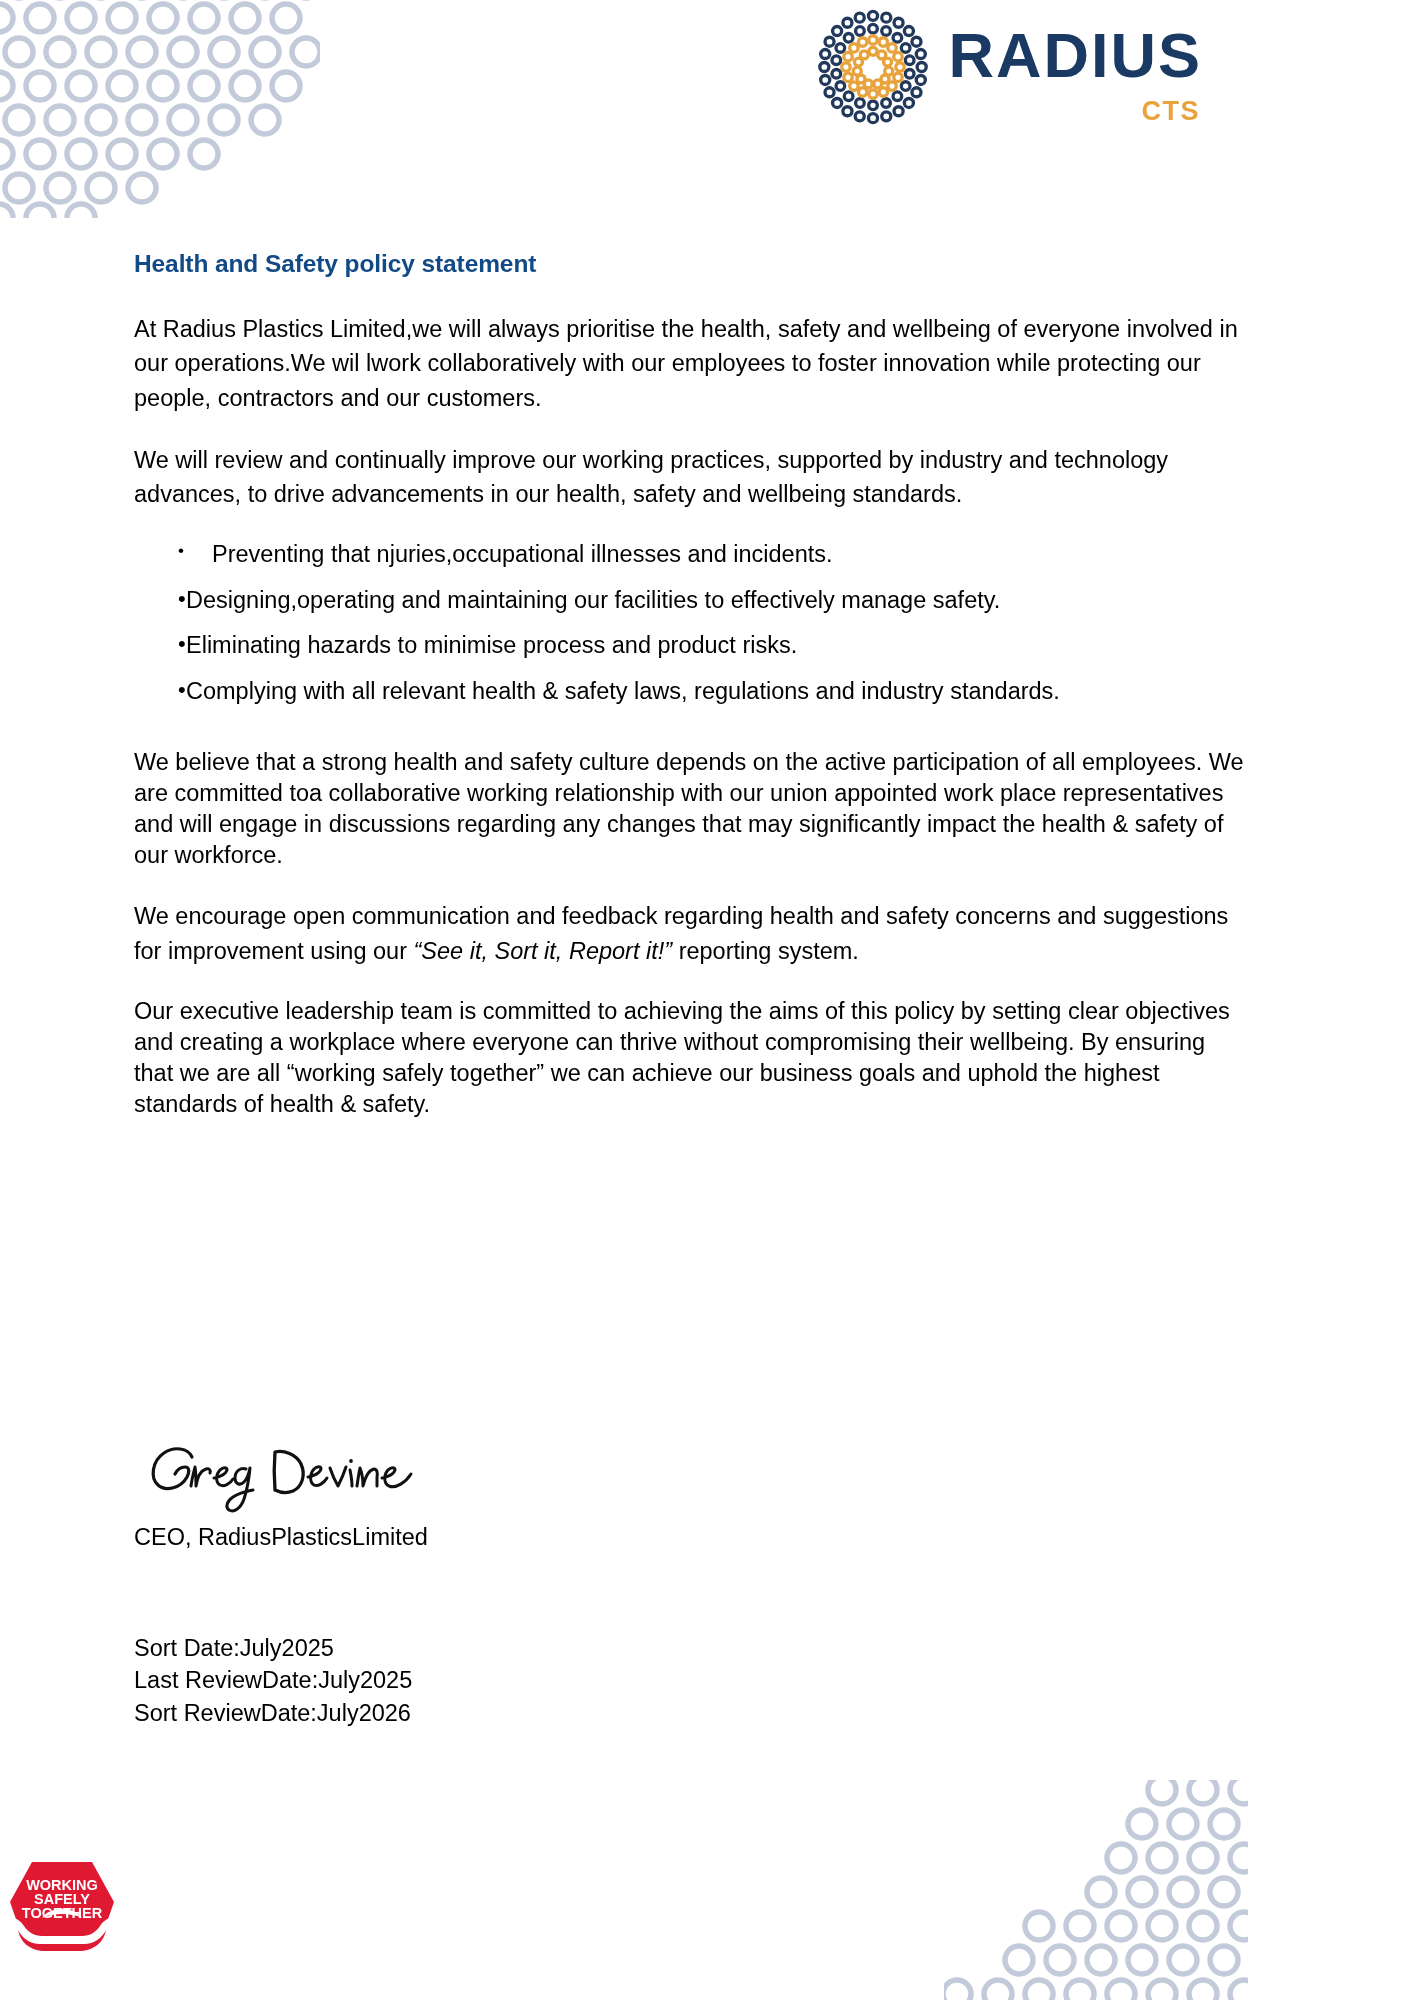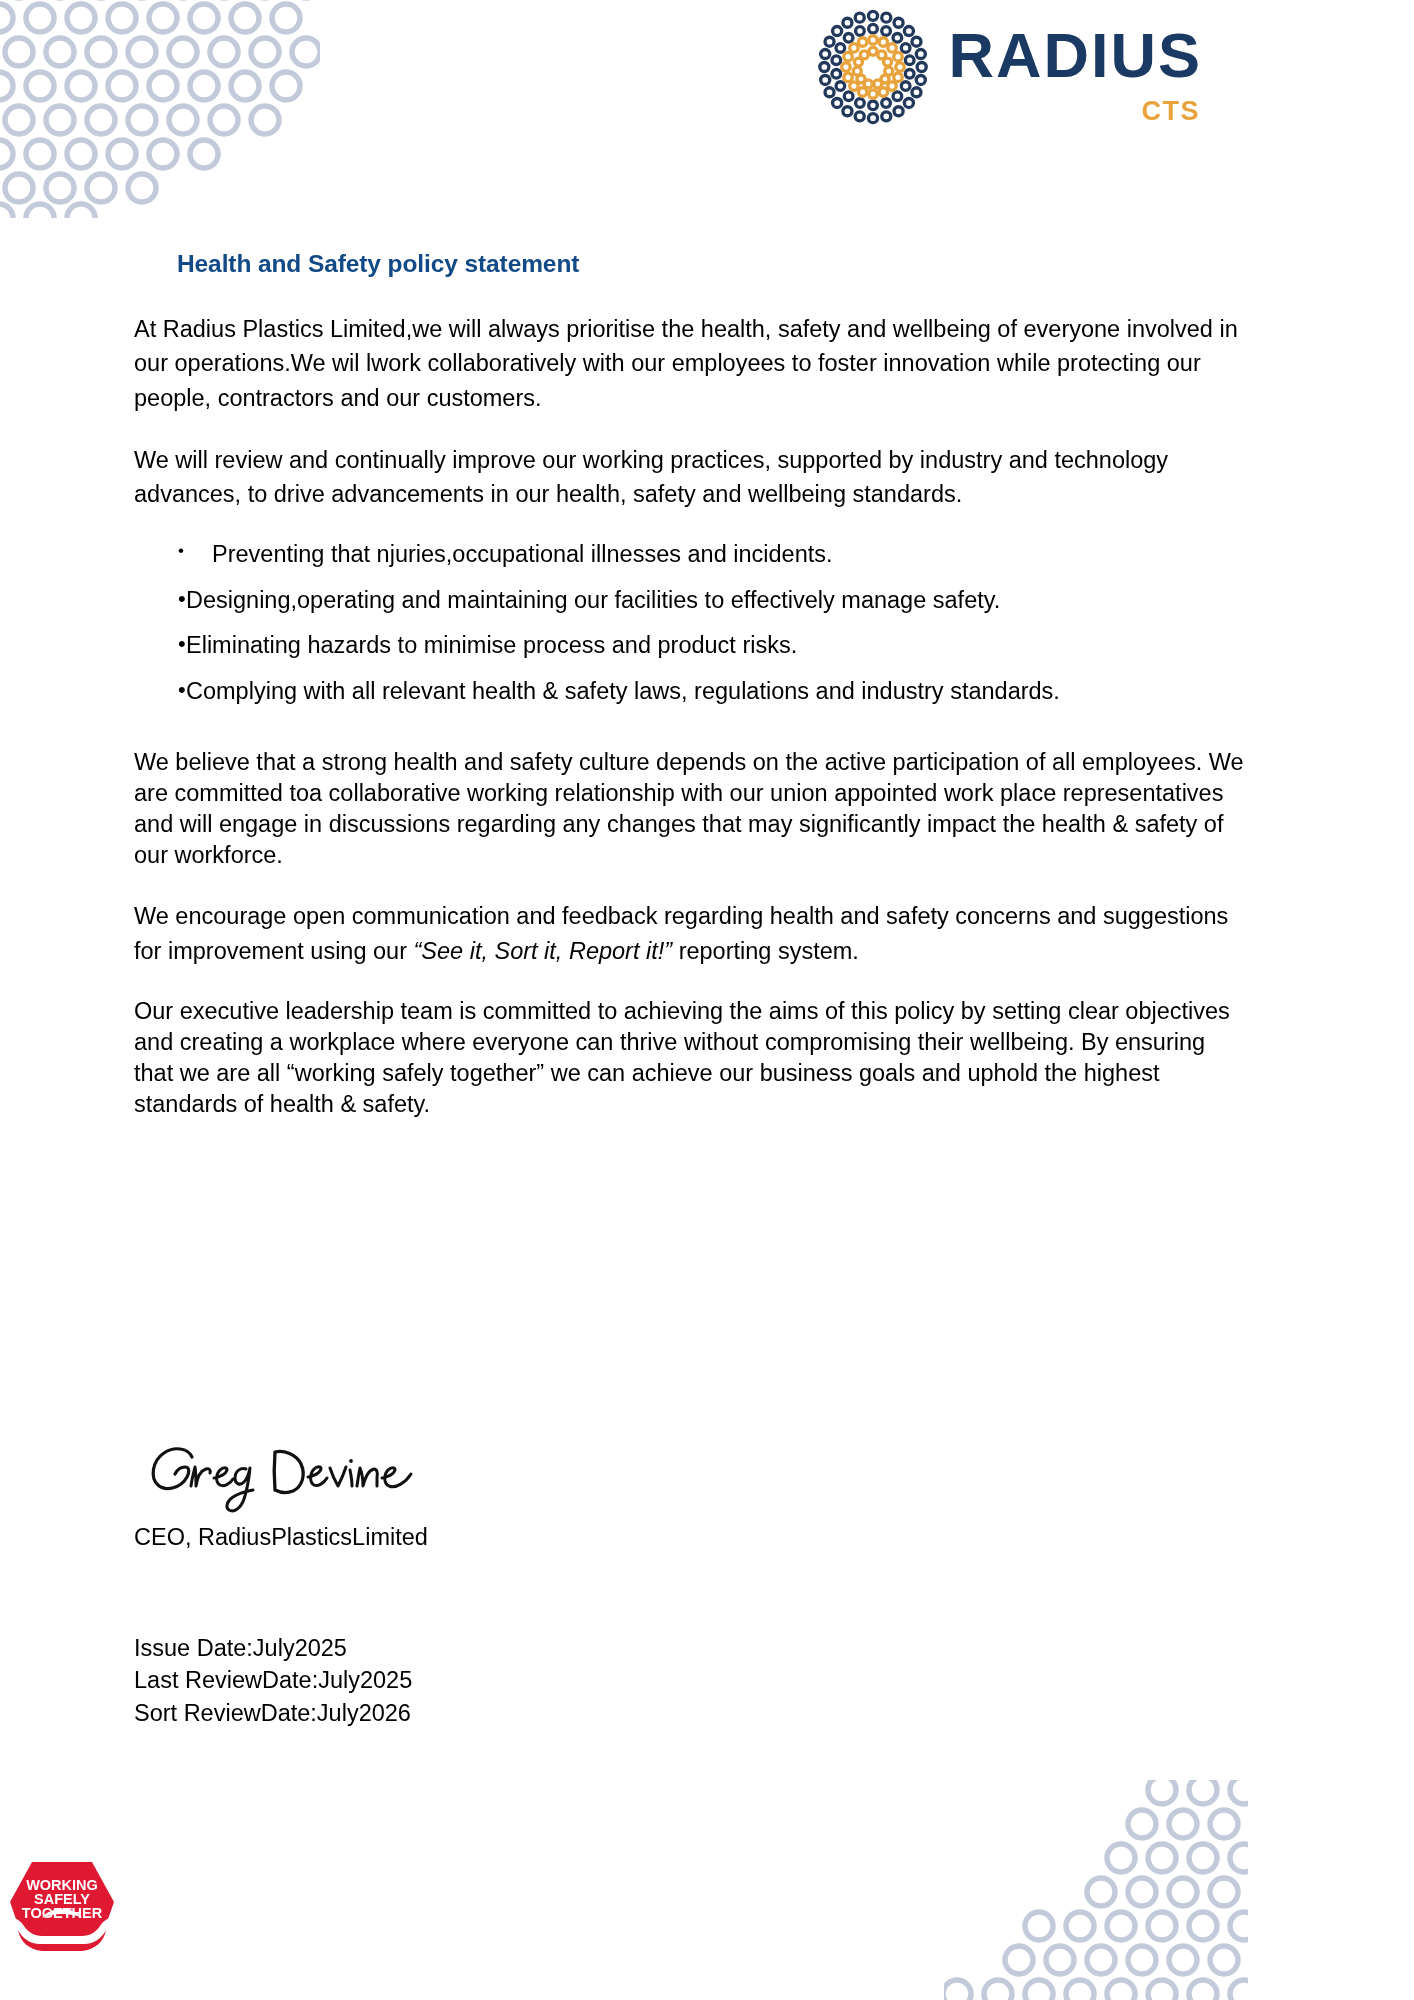--- a/index.html
+++ b/index.html
@@ -84,21 +84,20 @@
     top:250px;
     width:1116px;
   }
 
   #page-title {
     font-size:24.5px;
     font-weight:bold;
     color:#114a86;
     letter-spacing:-0.1px;
     margin-bottom:34px;
-    margin-left:43px;
   }
 
   .para {
     font-size:23.5px;
     color:#000000;
     line-height:1.37;
     margin-bottom:28px;
   }
   .para.tight { line-height:1.32; }
   .para.lead  { line-height:1.46; }
@@ -493,21 +492,21 @@
 
         <path d="M213 46 C214 39, 215 32, 216 28 C218 33, 219 40, 219 46 C221 38, 225 30, 230 29 C233 29, 234 33, 233 38 C233 41, 233 44, 233 46" stroke-width="3"></path>
 
         <path d="M238 38 C244 37, 250 34, 251 30 C251 27, 247 27, 244 30 C240 34, 239 43, 245 46 C252 49, 262 42, 267 34" stroke-width="3"></path>
       </g>
     </svg>
     <div class="sig-line">CEO, RadiusPlasticsLimited</div>
   </div>
 
   <div id="dates-block">
-    <div class="date-line">Issue Date:July2025</div>
+    <div class="date-line">Sort Date:July2025</div>
     <div class="date-line">Last ReviewDate:July2025</div>
     <div class="date-line">Sort ReviewDate:July2026</div>
   </div>
 
   <svg id="safety-badge" viewBox="0 0 120 128">
 
     <path d="M30 8 L90 8 L112 48 L98 88 L22 88 L8 48 Z" fill="#e01933"></path>
 
     <path d="M6 72 C6 88, 18 102, 36 104 L84 104 C102 102, 114 88, 114 72
              L114 64 C108 62, 102 66, 98 72 C94 78, 88 82, 80 82 L40 82

